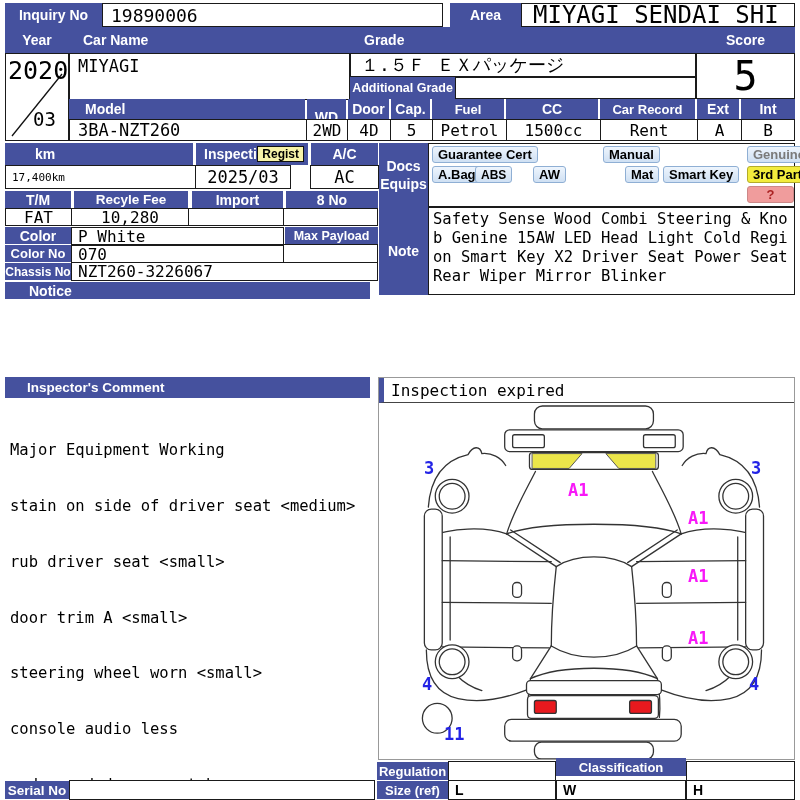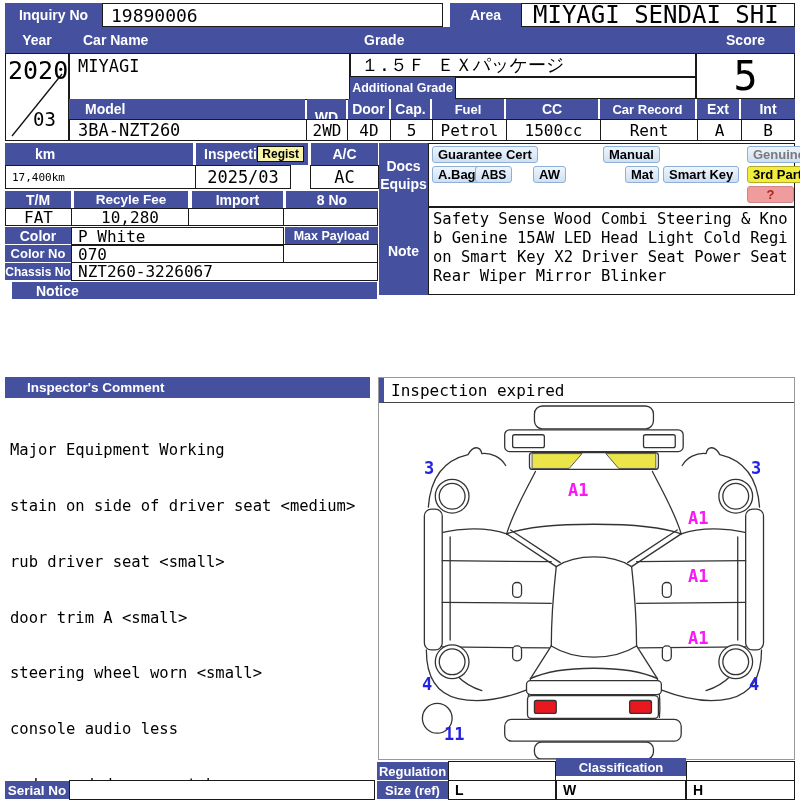--- a/index.html
+++ b/index.html
@@ -98,21 +98,21 @@
   <div class="c" style="left:283px;top:208px;width:95px;height:18px;"></div>
 
   <div class="h" style="left:5px;top:227px;width:66px;height:17px;">Color</div>
   <div class="c" style="left:71px;top:227px;width:213px;height:18px;padding-left:6px;">P White</div>
   <div class="h" style="left:285px;top:227px;width:93px;height:17px;font-size:12.5px;">Max Payload</div>
   <div class="h" style="left:5px;top:245px;width:66px;height:17px;font-size:13px;">Color No</div>
   <div class="c" style="left:71px;top:245px;width:213px;height:18px;padding-left:6px;">070</div>
   <div class="c" style="left:283px;top:244px;width:95px;height:19px;"></div>
   <div class="h" style="left:5px;top:263px;width:66px;height:17px;font-size:12px;">Chassis No</div>
   <div class="c" style="left:71px;top:262px;width:307px;height:19px;padding-left:6px;">NZT260-3226067</div>
-  <div class="h left" style="left:12px;top:282px;width:365px;height:17px;padding-left:24px;">Notice</div>
+  <div class="h left" style="left:5px;top:282px;width:365px;height:17px;padding-left:24px;">Notice</div>
 
   <div class="h" style="left:379px;top:143px;width:49px;height:64px;font-size:14px;flex-direction:column;line-height:1.3;">
     <span>Docs</span>
     <span>Equips</span>
   </div>
   <div class="c" style="left:428px;top:143px;width:367px;height:64px;">
     <span class="badge" style="left:3px;top:2px;">Guarantee Cert</span>
     <span class="badge" style="left:174px;top:2px;">Manual</span>
     <span class="badge gray" style="left:318px;top:2px;">Genuine</span>
     <span class="badge" style="left:3px;top:22px;">A.Bag</span>

